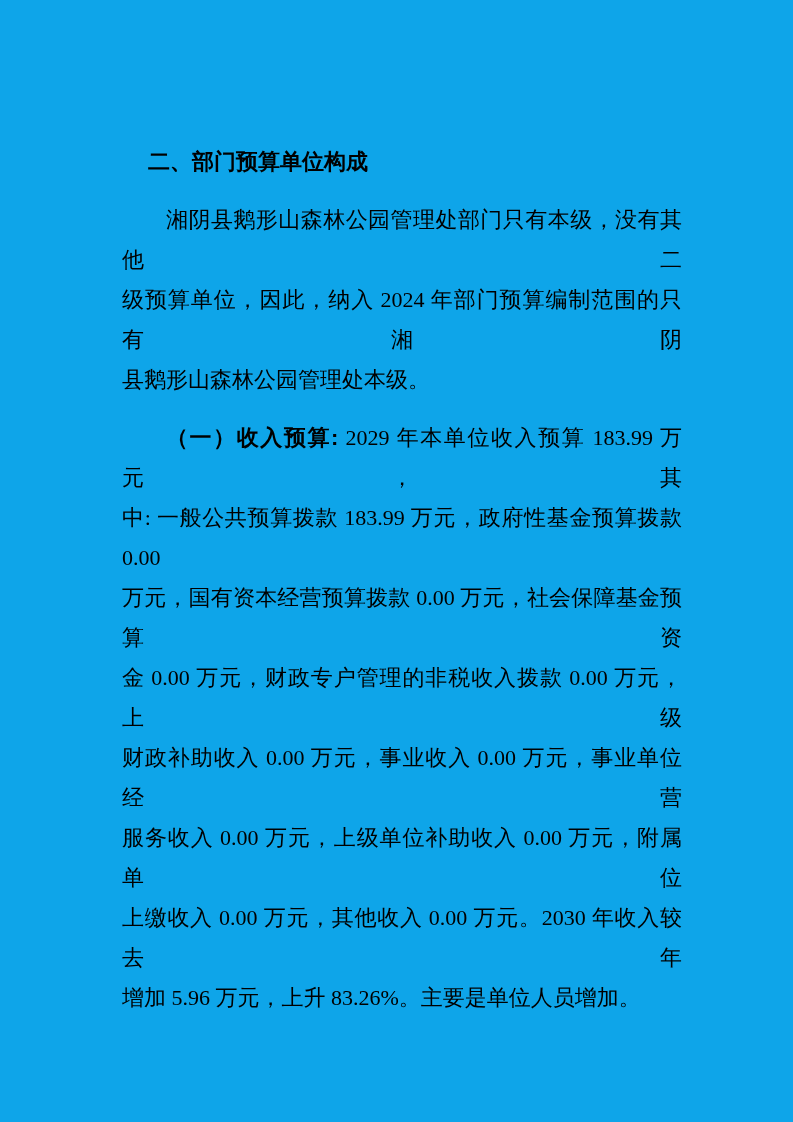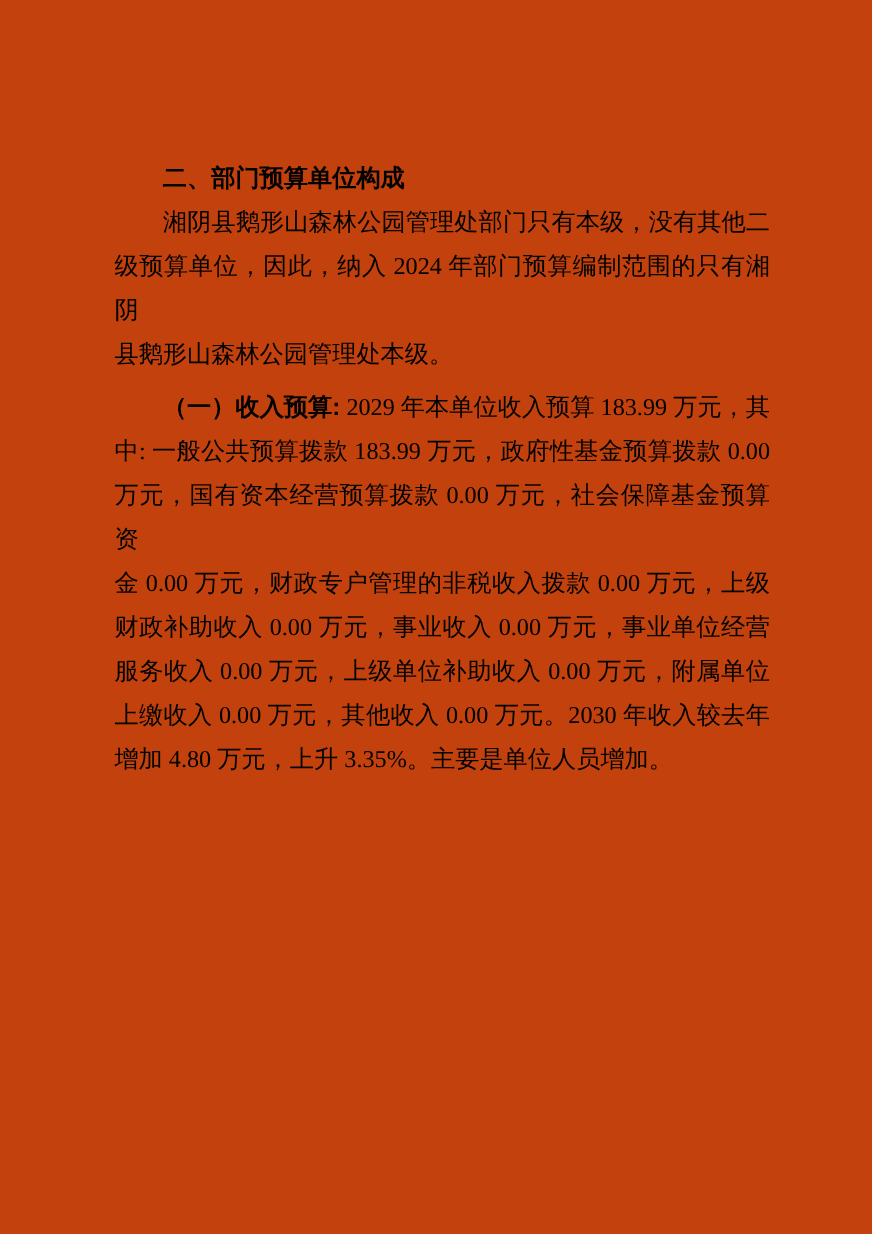--- a/index.html
+++ b/index.html
@@ -5,21 +5,21 @@
   html, body {
     margin: 0;
     padding: 0;
     background: #ffffff;
   }
   .page {
     position: relative;
     width: 793px;
     height: 1122px;
     margin: 0 auto;
-    background: #c2410c;
+    background: #0ea5e9;
     overflow: hidden;
   }
   .content {
     position: absolute;
     left: 104px;
     top: 142px;
     width: 596px;
     color: #000000;
     font-family: "Liberation Serif", serif;
     font-size: 22px;
@@ -32,21 +32,21 @@
     font-size: 22px;
     line-height: 40px;
     text-indent: 44px;
     text-align: left;
     white-space: nowrap;
   }
   .heading.spaced-before {
     margin-top: 5px;
   }
   .para {
-    margin: 0;
+    margin: 18px;
   }
   .para.spaced-before {
     margin-top: 8px;
   }
   .line {
     text-align: justify;
     text-align-last: justify;
     min-height: 40px;
   }
   .line.first {
@@ -80,17 +80,17 @@
     <div class="para spaced-before">
       <div class="line first">
         <span class="lead-bold">（一）收入预算:</span><span> 2029 年本单位收入预算 183.99 万元，其</span>
       </div>
       <div class="line">中: 一般公共预算拨款 183.99 万元，政府性基金预算拨款 0.00</div>
       <div class="line">万元，国有资本经营预算拨款 0.00 万元，社会保障基金预算资</div>
       <div class="line">金 0.00 万元，财政专户管理的非税收入拨款 0.00 万元，上级</div>
       <div class="line">财政补助收入 0.00 万元，事业收入 0.00 万元，事业单位经营</div>
       <div class="line">服务收入 0.00 万元，上级单位补助收入 0.00 万元，附属单位</div>
       <div class="line">上缴收入 0.00 万元，其他收入 0.00 万元。2030 年收入较去年</div>
-      <div class="line last">增加 4.80 万元，上升 3.35%。主要是单位人员增加。</div>
+      <div class="line last">增加 5.96 万元，上升 83.26%。主要是单位人员增加。</div>
     </div>
 
   </div>
 </div>
 
 </body></html>

